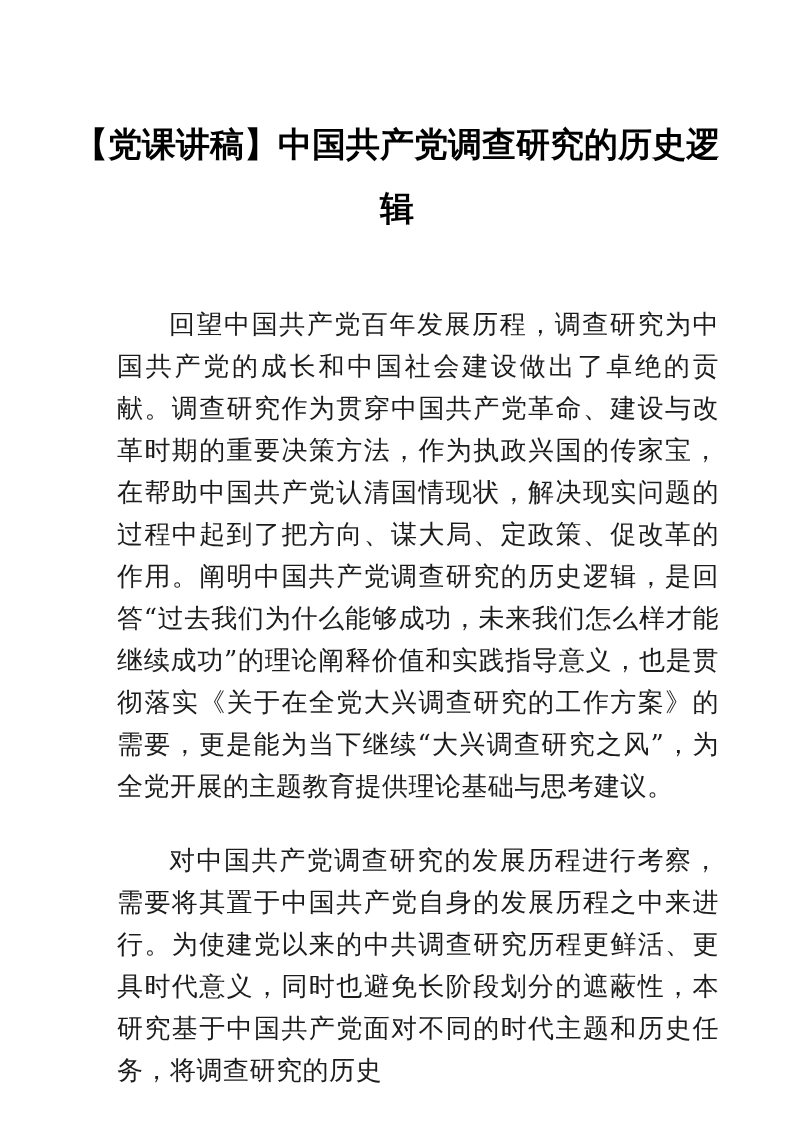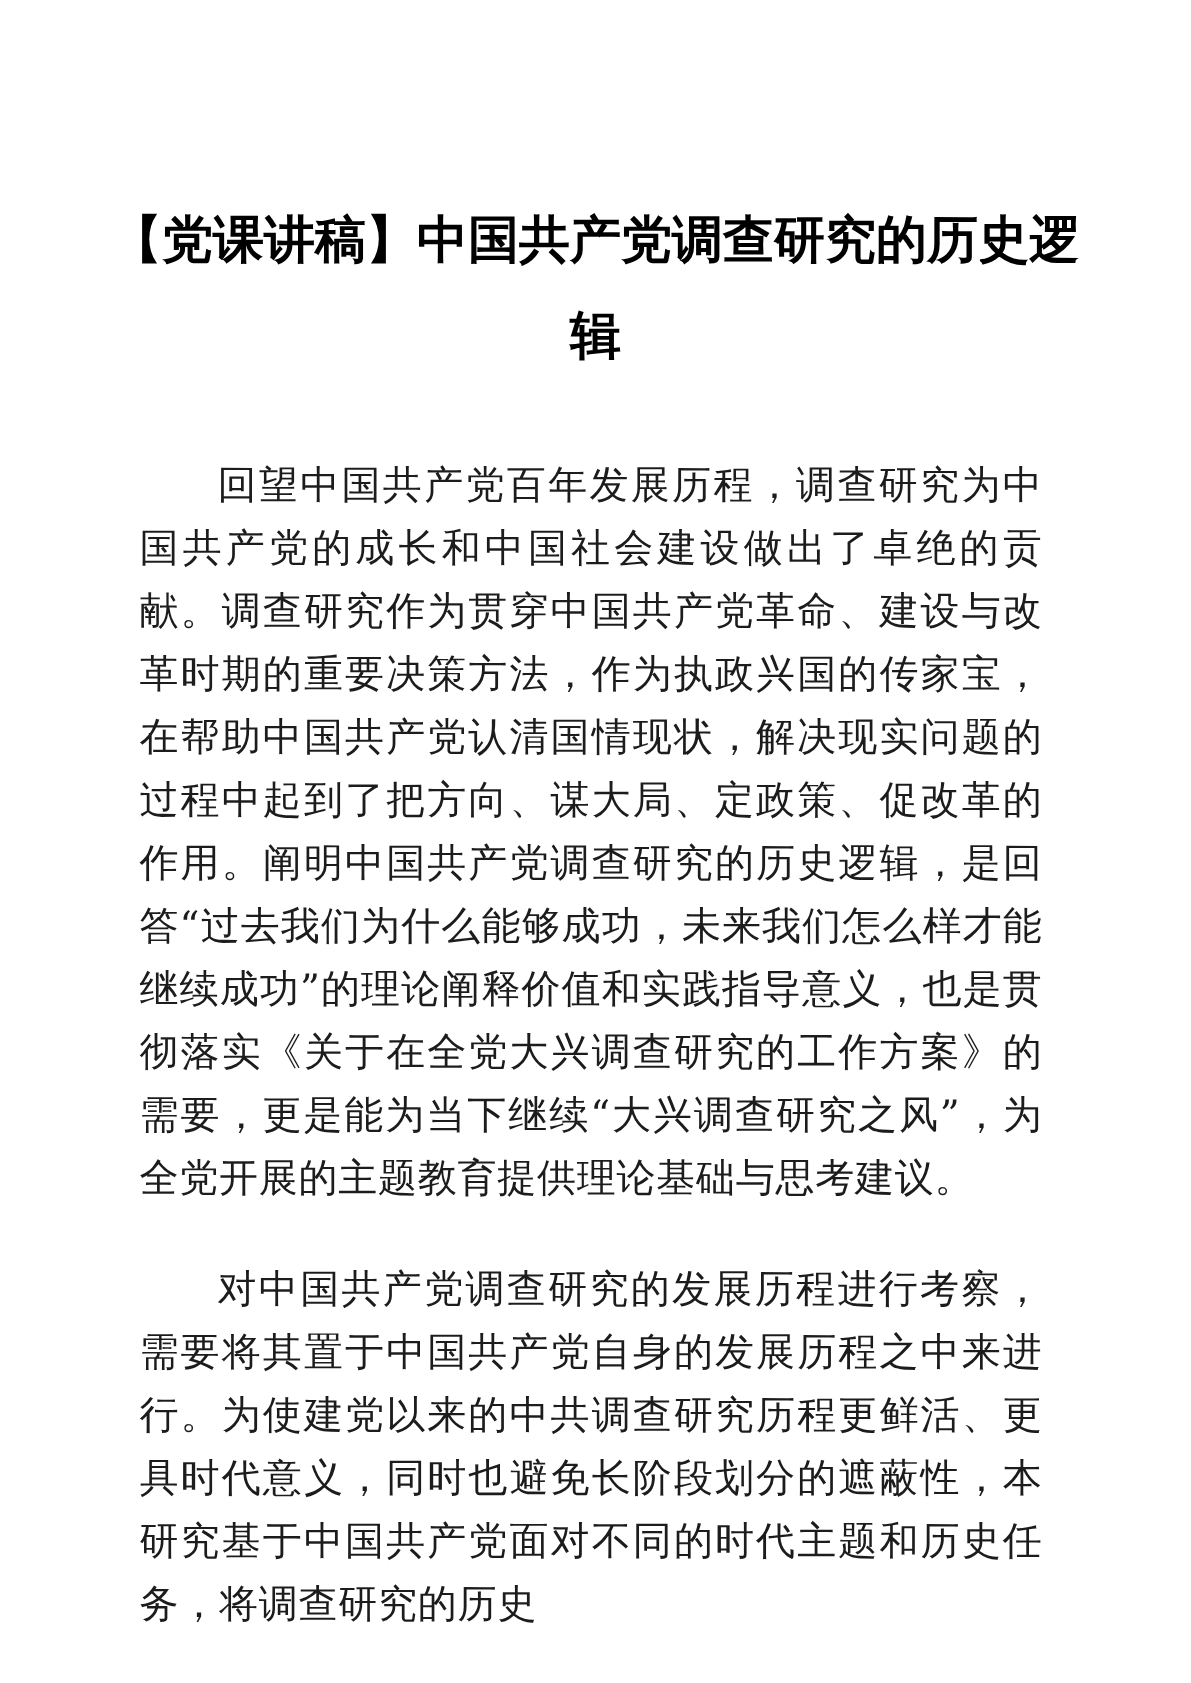--- a/index.html
+++ b/index.html
@@ -11,35 +11,35 @@
     position: relative;
     width: 794px;
     height: 1122px;
     margin: 0 auto;
     background: #ffffff;
     overflow: hidden;
     font-family: "DejaVu Serif", "Liberation Serif", serif;
   }
   .doc-title {
     position: absolute;
-    top: 128px;
+    top: 112px;
     left: 67px;
     width: 660px;
     margin: 0;
     color: #000000;
     font-size: 34px;
     line-height: 64px;
     font-weight: bold;
     text-align: center;
     letter-spacing: 0px;
   }
   .body-text {
     position: absolute;
     top: 303px;
-    left: 93px;
+    left: 117px;
     width: 602px;
   }
   .body-text p {
     margin: 0;
     color: #1c1c1c;
     font-size: 26px;
     line-height: 42px;
     text-align: justify;
     text-indent: 2em;
     word-break: break-all;

